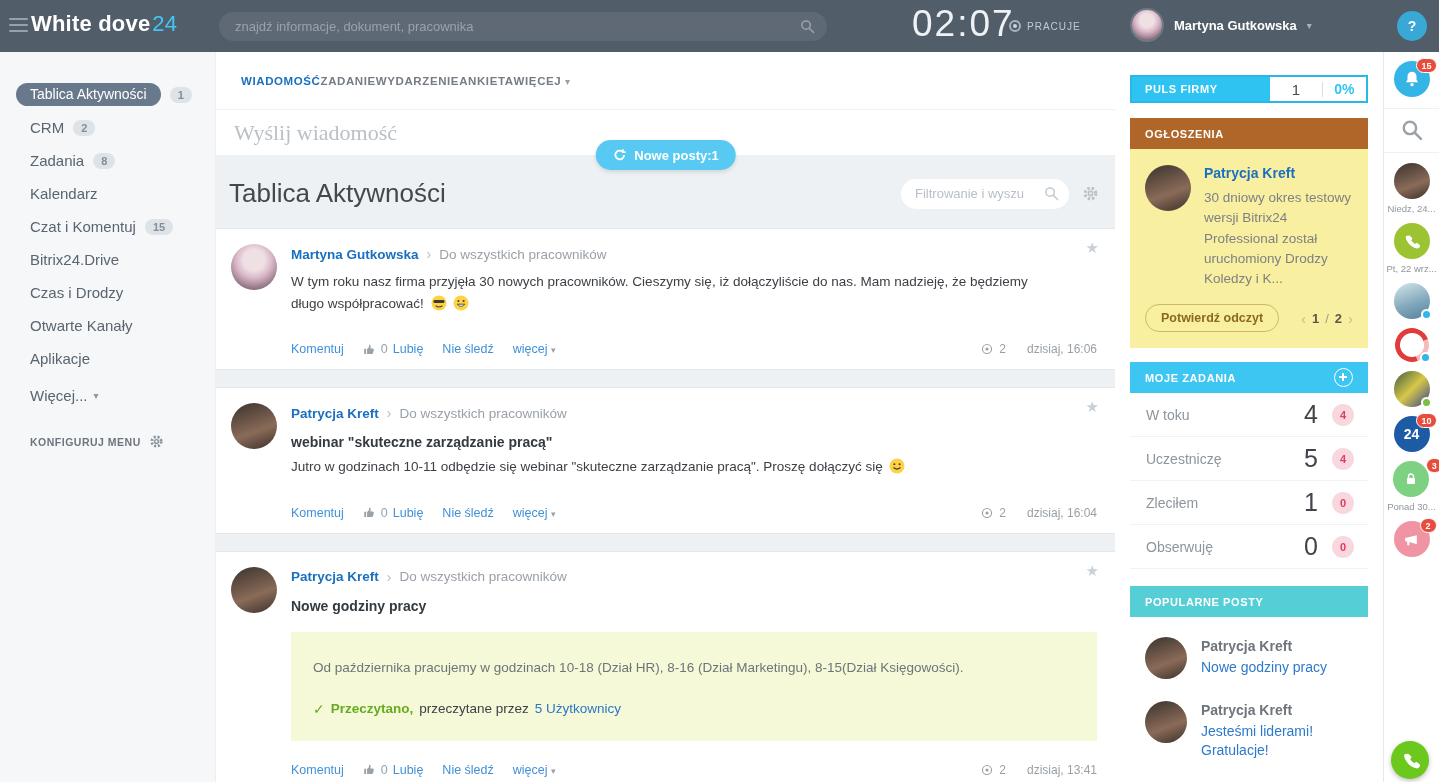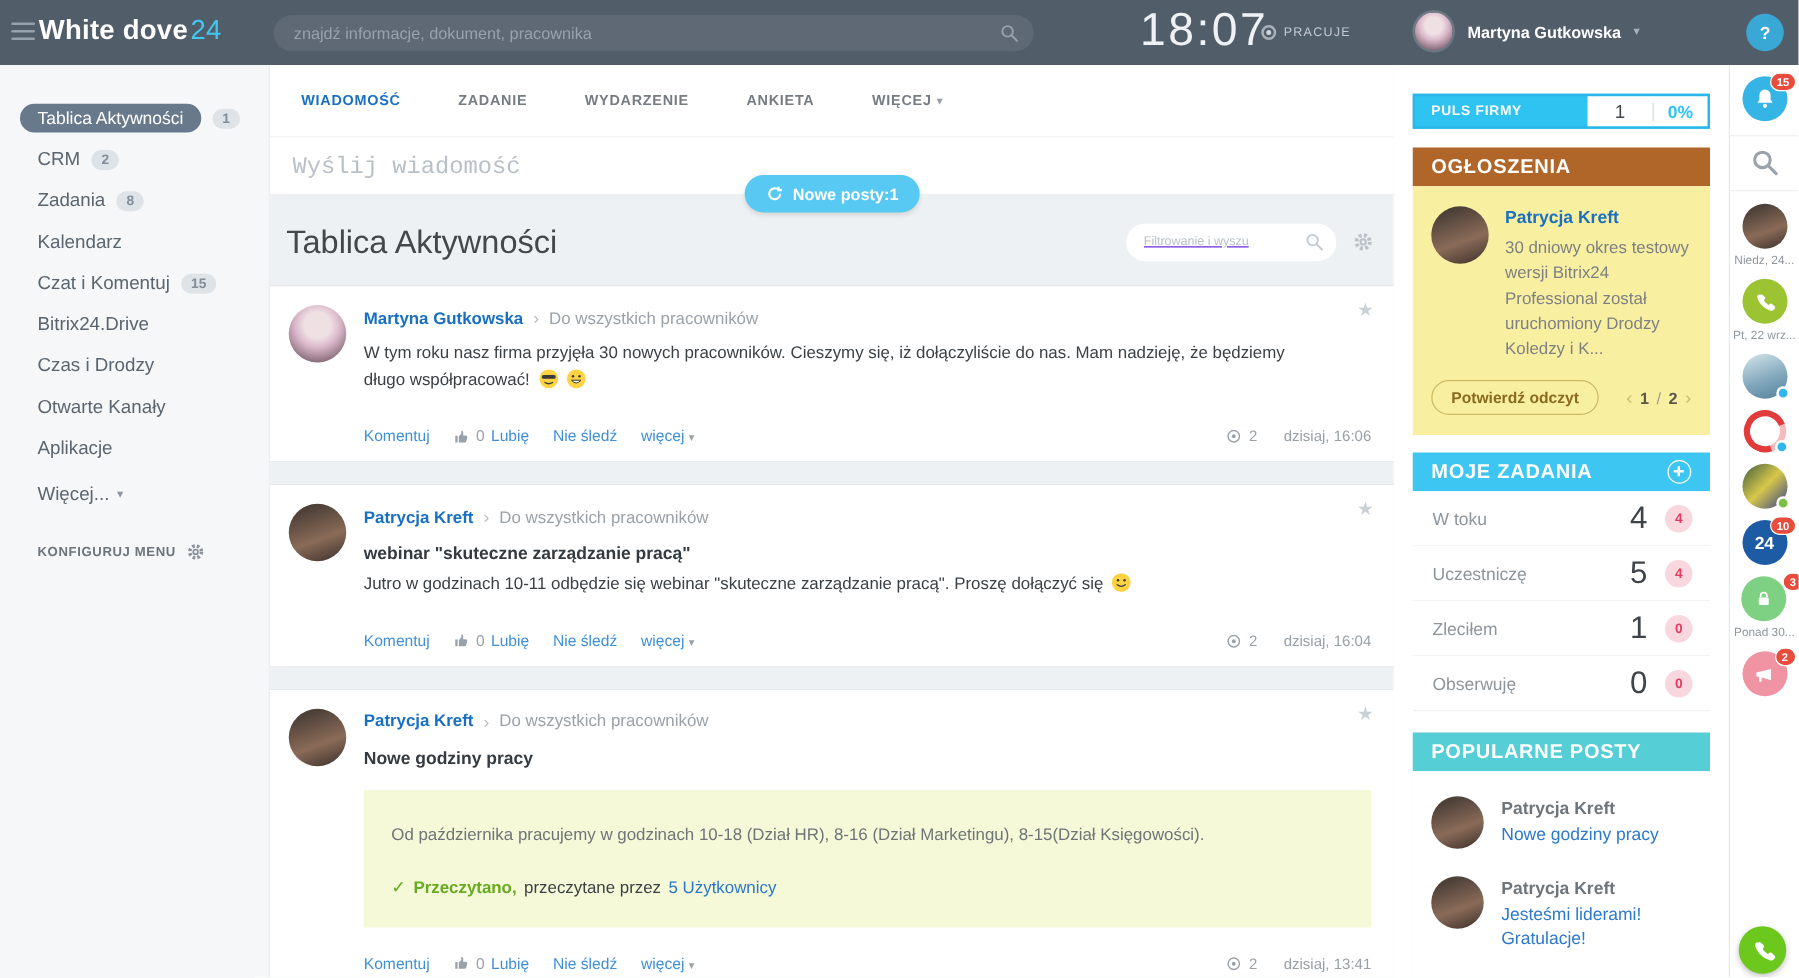--- a/index.html
+++ b/index.html
@@ -35,33 +35,33 @@
   .sidebar { position:absolute; left:0; top:52px; width:215px; bottom:0; background:#f5f7f8; padding-top:26px; }
   .nav-item { display:flex; align-items:center; padding:0 0 0 30px; height:33px; font-size:15px; color:#5a656f; cursor:pointer; white-space:nowrap; }
   .nav-item .pill { background:#69798c; color:#fff; border-radius:14px; padding:3px 14px 4px; margin-left:-14px; font-size:14px; }
   .nav-badge { background:#dee3e8; color:#848e99; font-size:11px; font-weight:700; border-radius:10px; padding:2px 8px; margin-left:9px; }
   .nav-caret { font-size:10px; color:#8d97a1; margin-left:6px; }
   .configure { display:flex; align-items:center; gap:8px; margin:22px 0 0 30px; font-size:10.5px; font-weight:700; letter-spacing:.5px; color:#6c757e; cursor:pointer; }
   .icon-gear { width:15px; height:15px; color:#8a939c; }
 
   
   .main { position:absolute; left:215px; top:52px; width:900px; bottom:0; background:#eef1f3; border-left:1px solid #eceff1; }
-  .tabs { height:58px; background:#fff; display:flex; align-items:center; gap:46px; padding-left:25px; border-bottom:1px solid #f0f2f4; }
+  .tabs { height:58px; background:#fff; display:flex; align-items:center; padding-left:25px; border-bottom:1px solid #f0f2f4; }
   .tab { font-size:11.5px; font-weight:700; letter-spacing:.6px; color:#757c84; cursor:pointer; }
   .tab.active { color:#1970c2; }
   .composer { height:45px; background:#fff; display:flex; align-items:center; padding-left:18px; }
-  .composer input { width:100%; border:none; outline:none; font-size:19px; color:#4d7c0f; background:transparent; font-family:Liberation Mono, monospace; }
+  .composer input { width:100%; border:none; outline:none; font-size:22px; color:#4d7c0f; background:transparent; font-family:Liberation Serif, serif; }
   .composer input::placeholder { color:#b9c0c7; }
   .feed { position:relative; padding-top:1px; }
   .new-posts { position:absolute; top:-15px; left:50%; transform:translateX(-50%); height:30px; border:none; border-radius:15px; background:#58c9f3; color:#fff; font-size:13px; font-weight:700; display:flex; align-items:center; gap:8px; padding:0 17px; cursor:pointer; box-shadow:0 2px 4px rgba(0,0,0,.12); font-family:inherit; }
   .icon-refresh { width:14px; height:14px; stroke:#fff; fill:none; stroke-width:2; }
   .feed-head { display:flex; align-items:center; padding:22px 16px 19px 13px; }
   .page-title { font-size:26px; font-weight:300; color:#43484d; flex:1; }
   .filter { width:168px; height:30px; background:#fff; border-radius:16px; display:flex; align-items:center; padding:0 10px 0 14px; }
-  .filter input { flex:1; border:none; outline:none; font-size:10px; color:#6d28d9; background:transparent; min-width:0;text-decoration:underline; }
+  .filter input { flex:1; border:none; outline:none; font-size:13px; color:#b91c1c; background:transparent; min-width:0; }
   .filter input::placeholder { color:#b9c0c7; }
   .filter .icon-mag { stroke:#c3cad0; }
   .feed-gear { margin-left:13px; color:#b9c0c7; cursor:pointer; }
 
   .post { background:#fff; border:1px solid #e5e9ec; border-left:none; border-right:none; margin-bottom:17px; padding:15px 18px 13px 15px; position:relative; }
   .star { position:absolute; right:16px; top:10px; color:#c9d0d6; font-size:15px; cursor:pointer; }
   .post-row { display:flex; }
   .post-row .avatar { width:46px; height:46px; }
   .post-main { flex:1; margin-left:14px; padding-top:2px; }
   .post-head { display:flex; align-items:center; gap:8px; }
@@ -89,21 +89,21 @@
   .meta-time { color:#98a0a7; font-size:12px; margin-left:2px; }
 
   
   .rightcol { position:absolute; left:1130px; top:52px; width:238px; bottom:0; background:#fff; overflow:hidden; }
   .pulse { margin-top:23px; height:28px; border:2px solid #29b7e9; background:#2fc3f1; display:flex; align-items:center; padding-left:13px; }
   .pulse-title { flex:1; color:#fff; font-size:11px; font-weight:700; letter-spacing:.6px; }
   .pulse-box { width:96px; height:24px; background:#fff; display:flex; align-items:center; }
   .pulse-count { flex:1.2; text-align:center; color:#454b51; font-size:15px; cursor:pointer; }
   .pulse-div { width:1px; height:15px; background:#cfe0e8; }
   .pulse-pct { flex:1; text-align:center; color:#31c4f3; font-size:14px; font-weight:600; cursor:pointer; }
-  .widget-head { height:31px; display:flex; align-items:center; padding:0 15px; color:#fff; font-size:16px; font-weight:700; letter-spacing:.6px; }
+  .widget-head { height:31px; display:flex; align-items:center; padding:0 15px; color:#fff; font-size:11px; font-weight:700; letter-spacing:.6px; }
   .annc { margin-top:15px; }
   .annc .widget-head { background:#b06629; }
   .annc-body { background:#f9efa1; padding:16px 15px 16px; }
   .annc-row { display:flex; }
   .annc-row .avatar { width:46px; height:46px; }
   .annc-info { margin-left:13px; width:148px; }
   .annc-name { color:#1a70c0; font-size:14px; font-weight:700; cursor:pointer; }
   .annc-text { color:#7e8184; font-size:13.5px; line-height:1.5; margin-top:7px; }
   .annc-foot { display:flex; align-items:center; margin-top:15px; }
   .confirm-btn { background:transparent; border:1px solid #cdb964; border-radius:16px; padding:6px 15px; color:#8a6a1f; font-size:12.5px; font-weight:700; cursor:pointer; font-family:inherit; }
@@ -163,21 +163,21 @@
         <span></span>
       </div>
     <div class="logo"><span>White dove</span><span class="accent">24</span></div>
     <div class="top-search">
       <input placeholder="znajdź informacje, dokument, pracownika" style="">
       <svg class="icon-mag" viewBox="0 0 16 16">
           <circle cx="6.5" cy="6.5" r="4.5"></circle>
           <line x1="10" y1="10" x2="14.5" y2="14.5" stroke-linecap="round"></line>
         </svg>
     </div>
-    <div class="clock">18:07</div>
+    <div class="clock">02:07</div>
     <div class="work-status">
       <span class="rec-ico"></span>
       <span>PRACUJE</span>
     </div>
     <div class="top-user">
       <div class="avatar av-martyna"></div>
       <span class="uname">Martyna Gutkowska</span>
       <span class="caret">▾</span>
     </div>
     <div class="help-btn">?</div>

